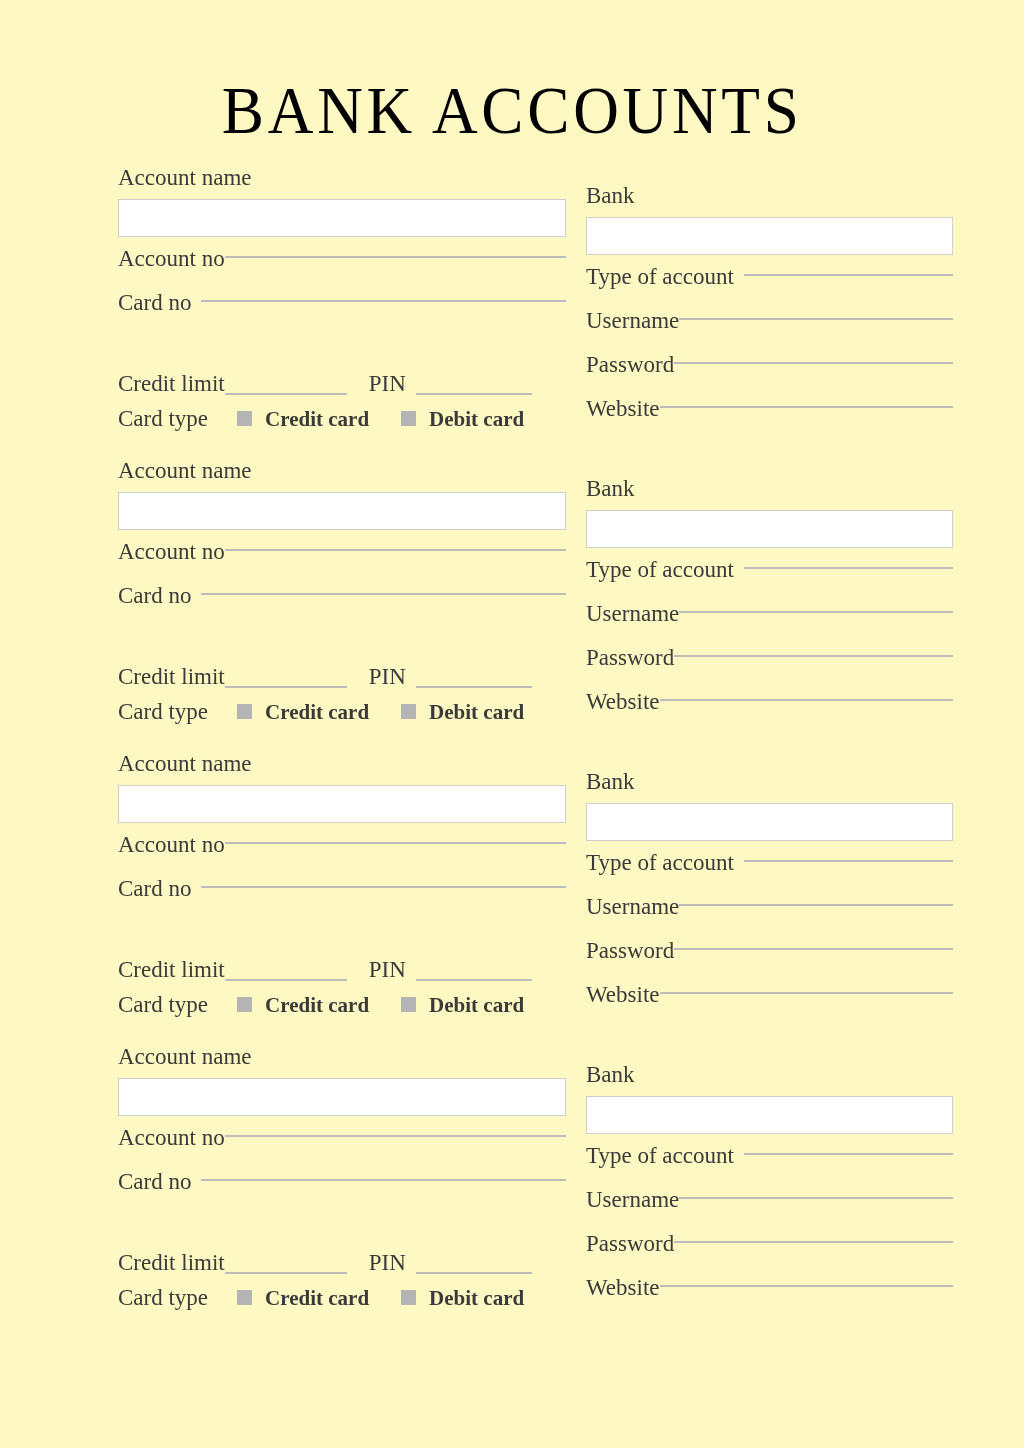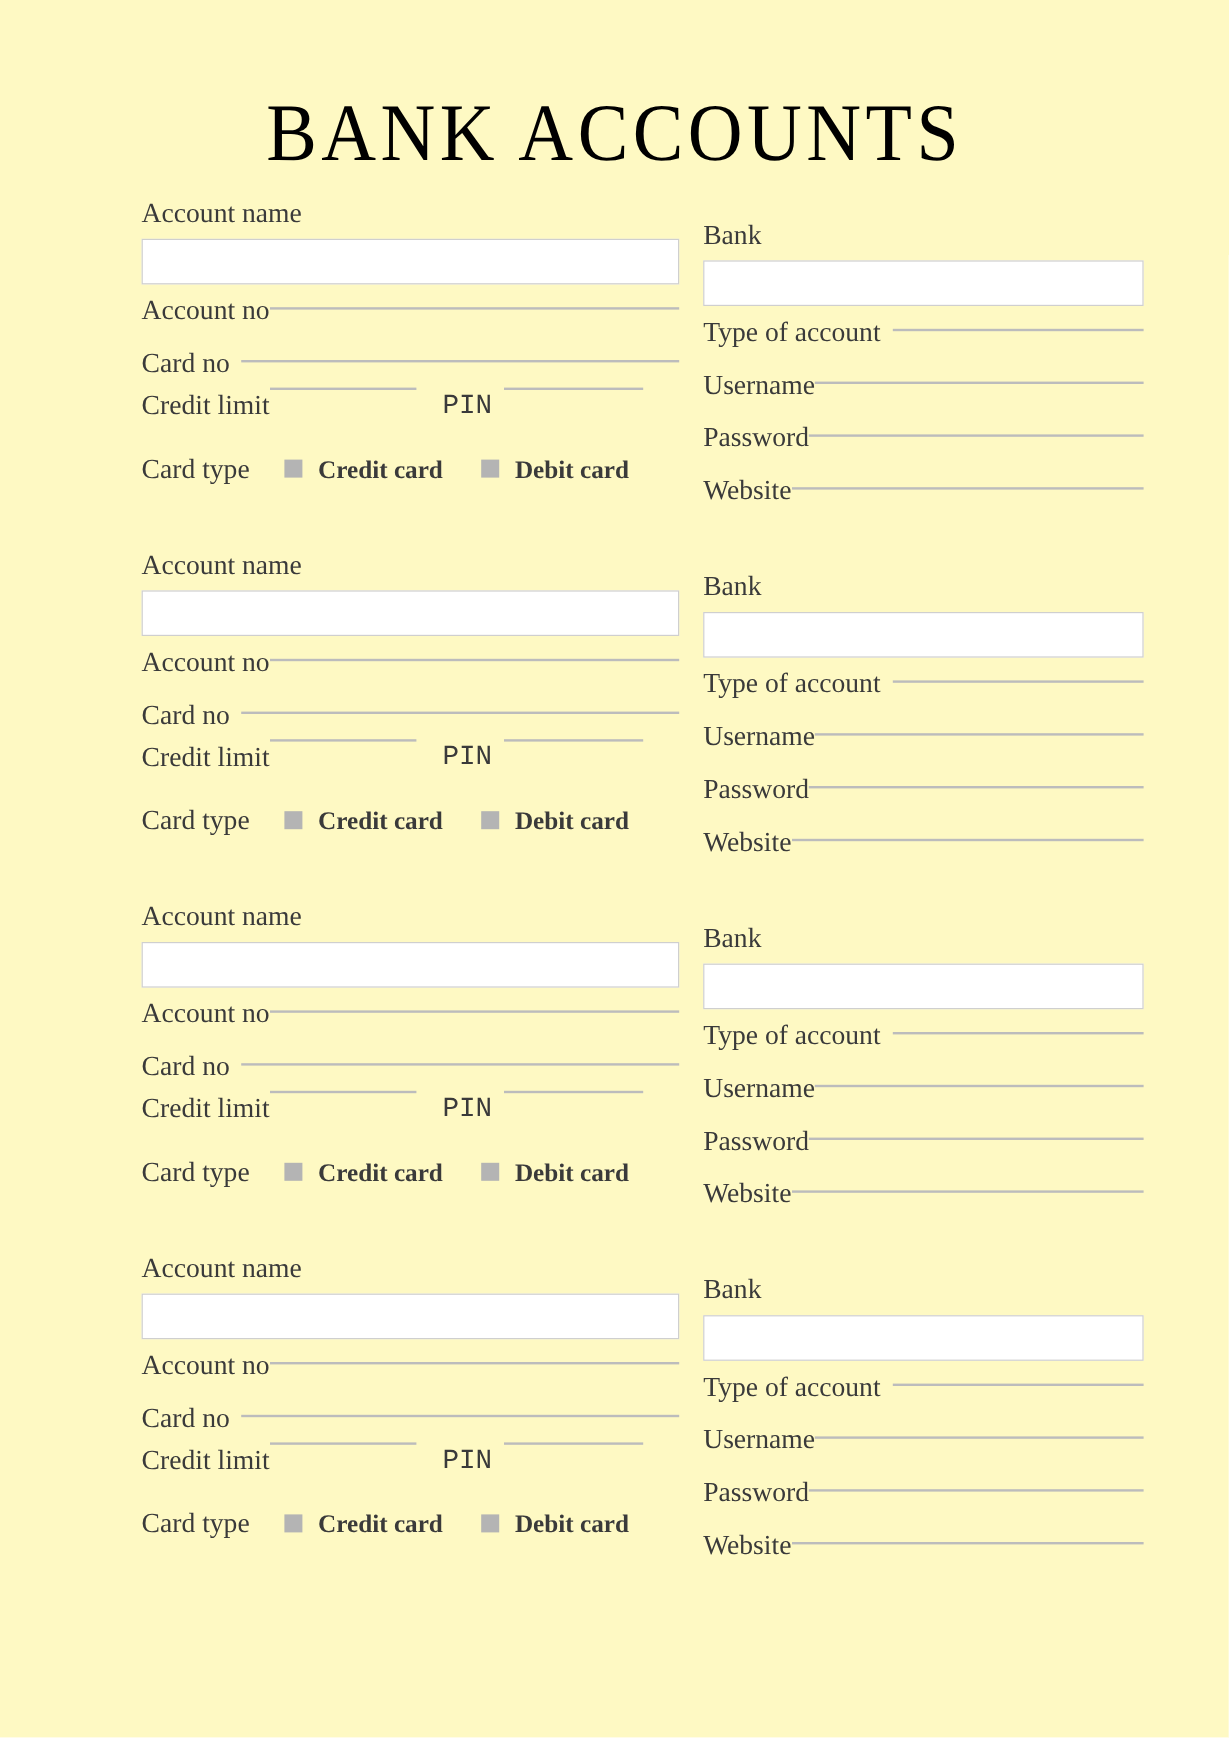--- a/index.html
+++ b/index.html
@@ -105,23 +105,24 @@
     position: relative;
     top: -2px;
     min-width: 10px;
   }
   .rule.gap-sm { margin-left: 0px; }
   .rule.gap-md { margin-left: 10px; }
 
   
   .split-row {
     display: flex;
-    align-items: flex-start;
+    align-items: flex-end;
     height: 44px;
     width: 100%;
+    margin-top: 28px;
   }
   .split-row .lbl {
     font-size: 23px;
     line-height: 26px;
     color: #3a3a3a;
     white-space: nowrap;
   }
   .rule-fixed-a {
     width: 122px;
     border-bottom: 2px solid #bcbcbc;
@@ -130,21 +131,21 @@
     top: -2px;
   }
   .rule-fixed-b {
     width: 116px;
     border-bottom: 2px solid #bcbcbc;
     height: 0;
     position: relative;
     top: -2px;
     margin-left: 10px;
   }
-  .pin-label { margin-left: 22px; font-family: Liberation Mono, monospace; }
+  .pin-label { margin-left: 22px; }
 
   
   .check-row {
     display: flex;
     align-items: center;
     height: 44px;
     width: 100%;
   }
   .check-row .lbl {
     font-size: 23px;

